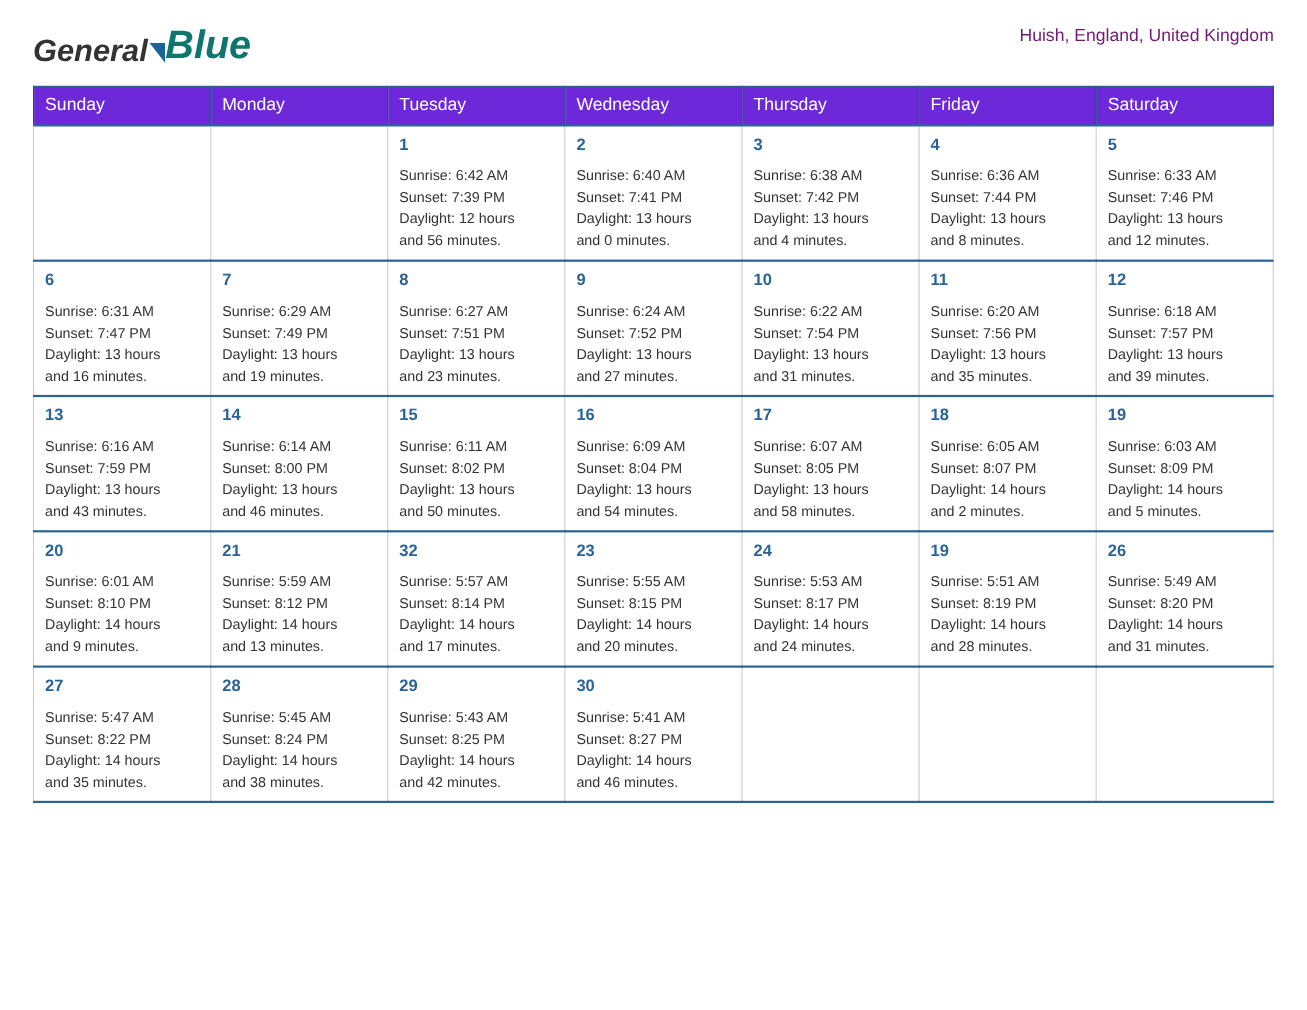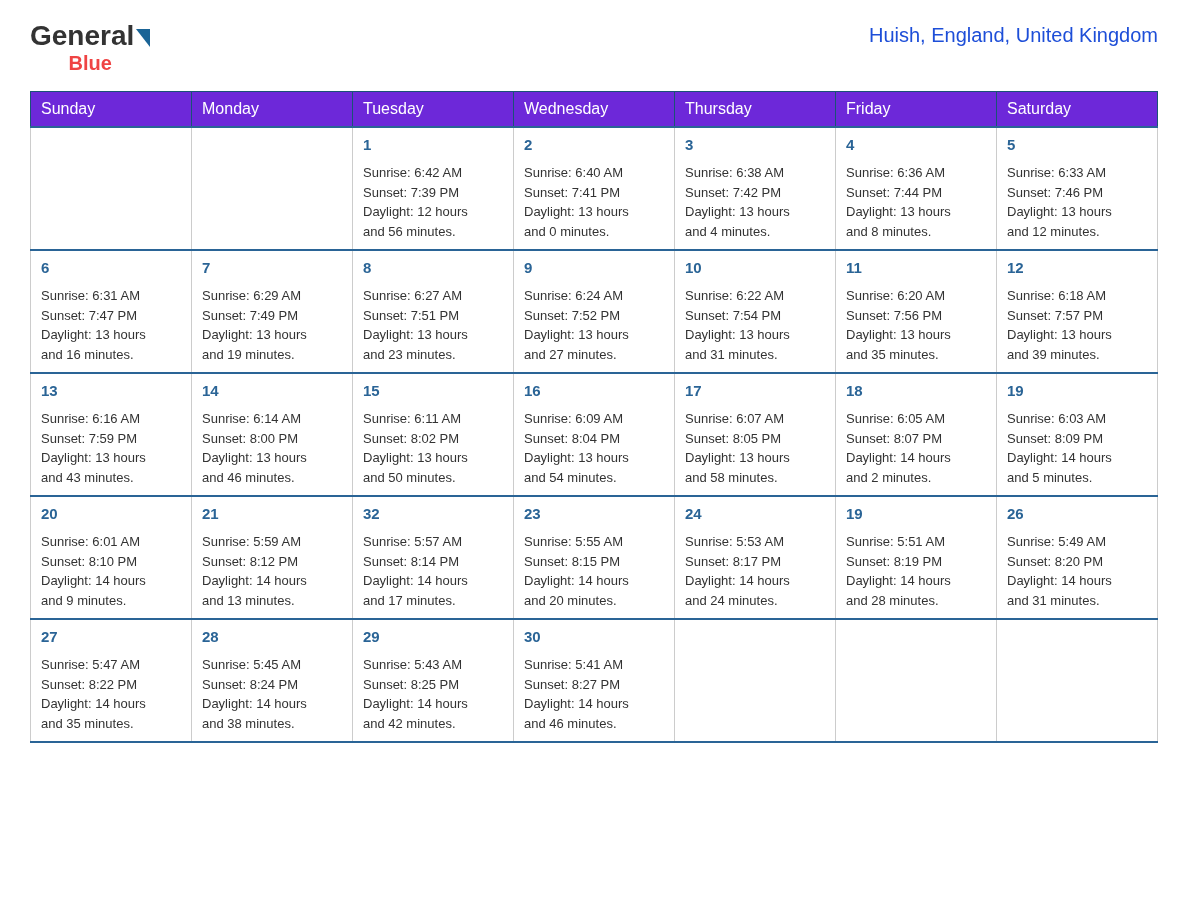--- a/index.html
+++ b/index.html
@@ -11,58 +11,58 @@
       min-height: 918px;
     }
     .header-section {
       display: flex;
       justify-content: space-between;
       align-items: flex-start;
       margin-bottom: 16px;
     }
     .logo {
       display: flex;
-      flex-direction: column;
-      align-items: center;
+      align-items: flex-end;
+      font-style: italic;
     }
     .logo-top {
       display: flex;
       align-items: center;
     }
     .logo-general {
       font-size: 28px;
       font-weight: bold;
       color: #333;
     }
     .logo-arrow {
       width: 0;
       height: 0;
       border-left: 14px solid transparent;
       border-right: 0px solid transparent;
       border-top: 18px solid #1a6496;
       margin-left: 2px;
       margin-top: 4px;
     }
     .logo-blue {
-      font-size: 20px;
+      font-size: 36px;
       font-weight: bold;
-      color: #ef4444;
+      color: #0f766e;
     }
     .title-section {
       text-align: right;
     }
     .month-title {
       font-size: 52px;
       font-weight: normal;
       color: #333;
       line-height: 1.1;
     }
     .location {
-      font-size: 20px;
-      color: #1d4ed8;
+      font-size: 16px;
+      color: #701a75;
       margin-top: 4px;
     }
     .calendar-table {
       width: 100%;
       border-collapse: collapse;
       border: 1px solid #999;
     }
     .calendar-table th {
       background-color: #6d28d9;
       color: #fff;

